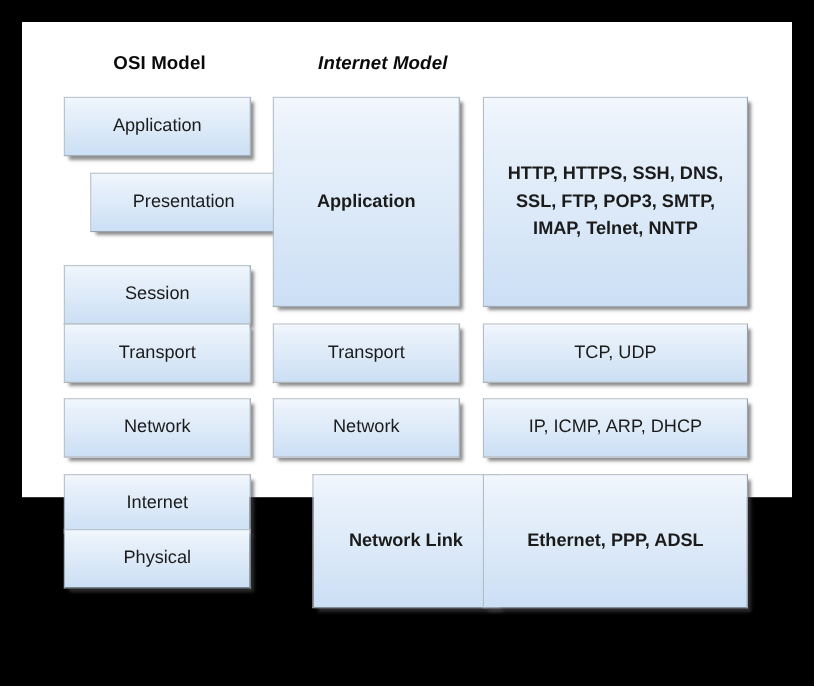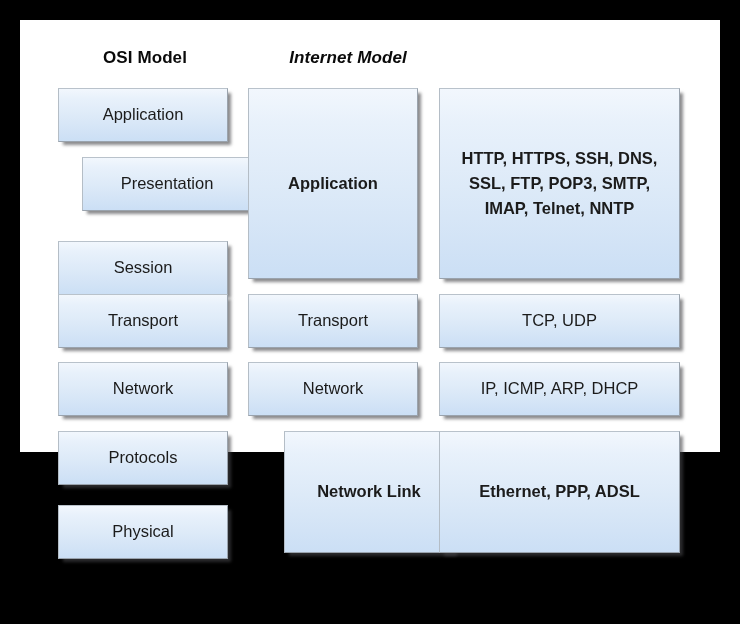--- a/index.html
+++ b/index.html
@@ -101,23 +101,23 @@
         <div class="layer-box" style="left: 38px; width: 170px; top: 205px; height: 54px; margin-top: 16px;">
           <span class="label">Session</span>
         </div>
         <div class="layer-box" style="left: 38px; width: 170px; top: 273.5px; height: 54px;">
           <span class="label">Transport</span>
         </div>
         <div class="layer-box" style="left: 38px; width: 170px; top: 342px; height: 54px;">
           <span class="label">Network</span>
         </div>
         <div class="layer-box" style="left: 38px; width: 170px; top: 410.5px; height: 54px;">
-          <span class="label">Protocols</span>
+          <span class="label">Internet</span>
         </div>
-        <div class="layer-box" style="left: 38px; width: 170px; top: 485px; height: 54px; text-align: center;">
+        <div class="layer-box" style="left: 38px; width: 170px; top: 461px; height: 54px; text-align: center;">
           <span class="label">Physical</span>
         </div>
         <div class="layer-box multi" style="left: 228px; width: 170px; top: 68px; height: 191px;">
           <span class="label">Application</span>
         </div>
         <div class="layer-box" style="left: 228px; width: 170px; top: 273.5px; height: 54px;">
           <span class="label">Transport</span>
         </div>
         <div class="layer-box" style="left: 228px; width: 170px; top: 342px; height: 54px;">
           <span class="label">Network</span>

